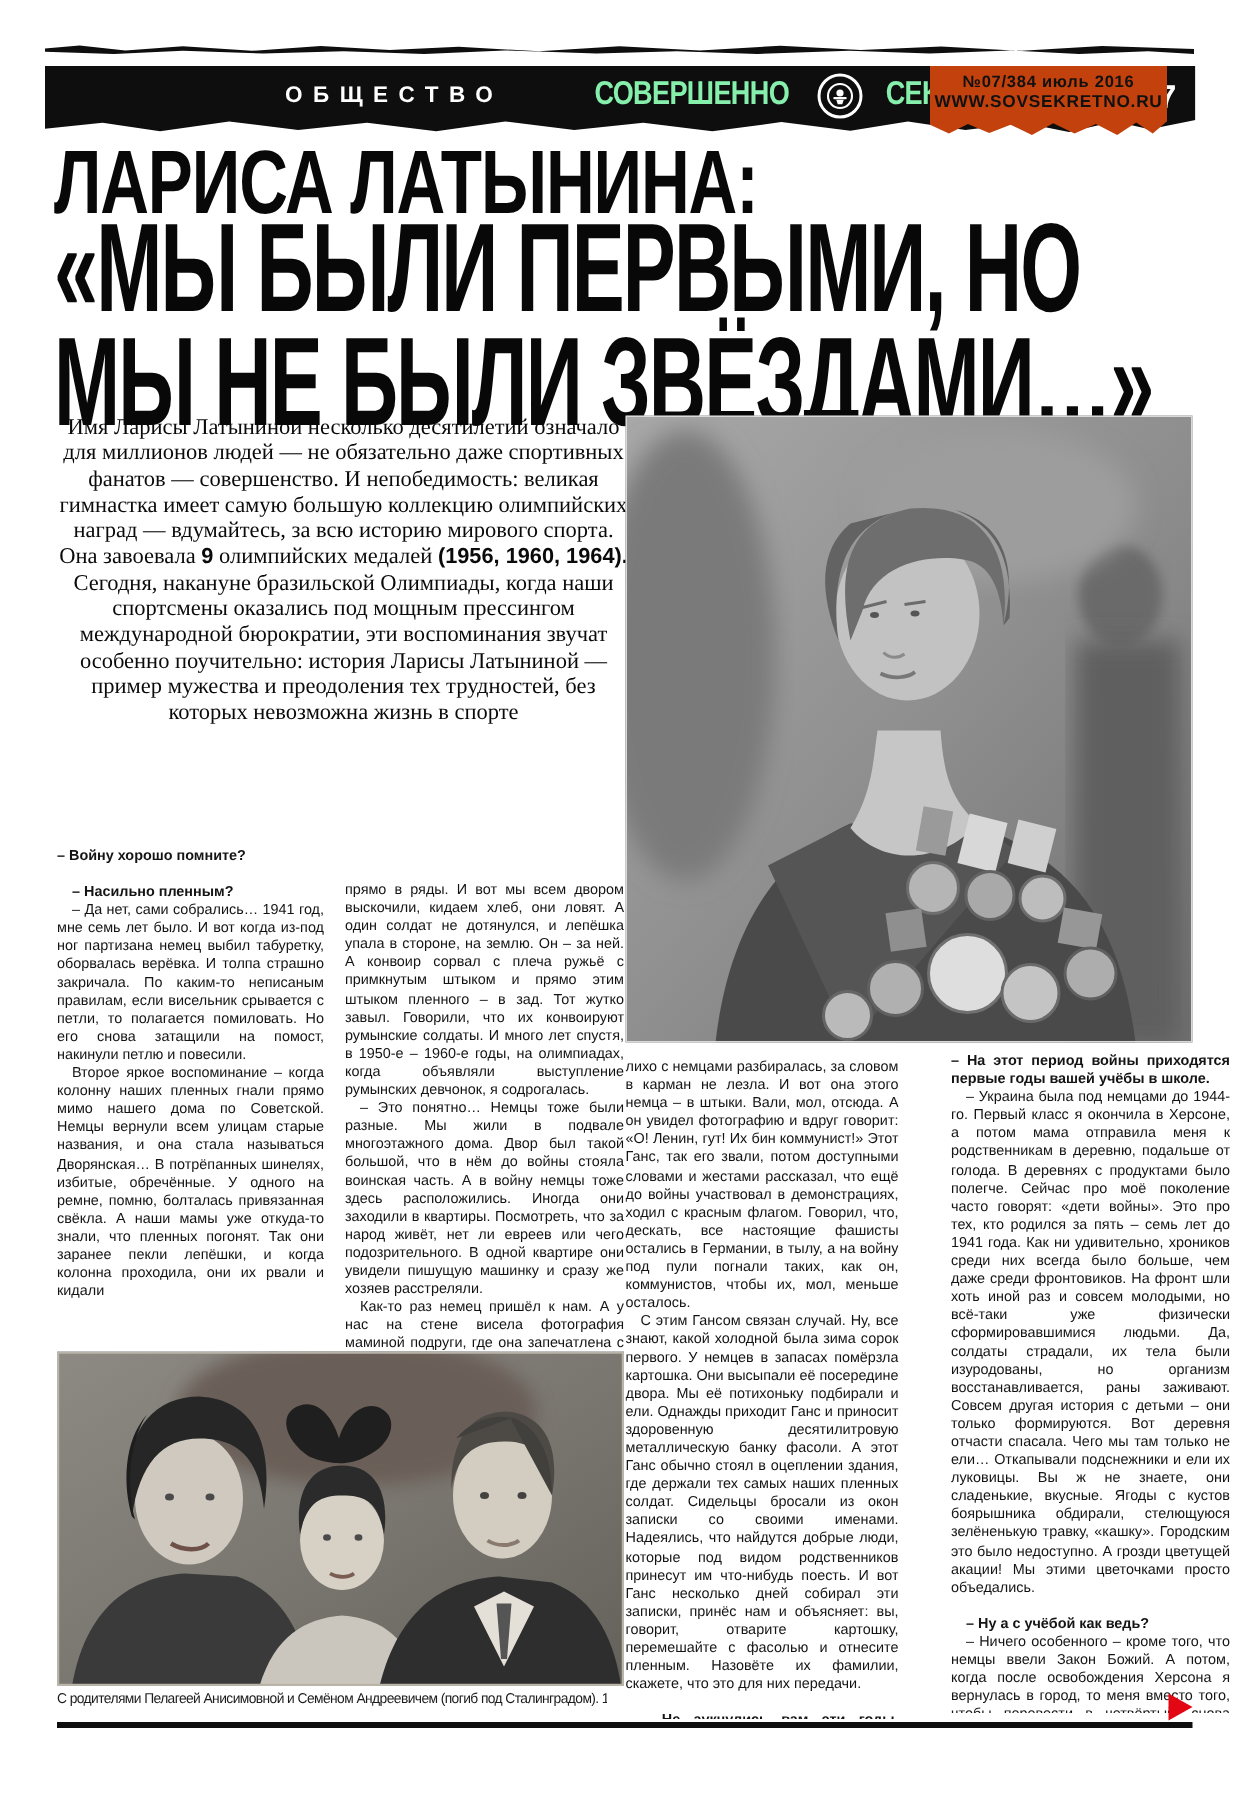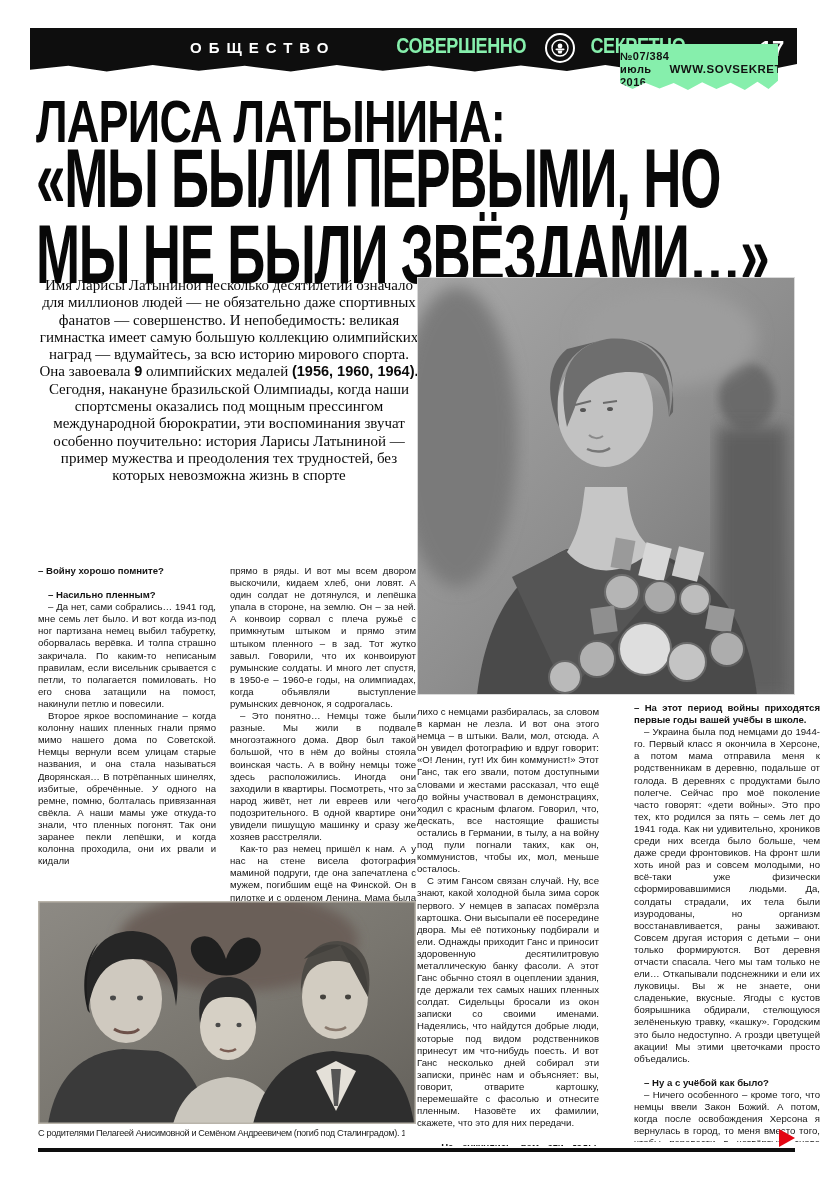--- a/index.html
+++ b/index.html
@@ -1,32 +1,32 @@
 <!DOCTYPE html>
 <html lang="ru"><head>
 <meta charset="utf-8">
 <style>
   html,body{margin:0;padding:0;background:#e8e8e4;}
   .page{position:relative;width:826px;height:1200px;background:#ffffff;margin:0 auto;overflow:hidden;
         font-family:"Liberation Sans",sans-serif;color:#111;}
   
   .torn-strip{position:absolute;left:30px;top:30px;width:766px;height:6px;background:#0e0e0e;
     clip-path:polygon(0 40%,3% 5%,7% 60%,12% 15%,18% 65%,24% 10%,30% 55%,36% 20%,43% 70%,50% 15%,57% 60%,64% 8%,71% 55%,78% 18%,85% 65%,92% 12%,100% 45%,100% 100%,96% 70%,90% 100%,84% 60%,77% 95%,70% 65%,62% 100%,55% 70%,48% 95%,40% 60%,33% 100%,26% 70%,19% 95%,12% 65%,6% 100%,0 75%);}
-  .topbar{position:absolute;left:30px;top:28px;width:767px;height:44px;background:#0e0e0e;
+  .topbar{position:absolute;left:30px;top:44px;width:767px;height:44px;background:#0e0e0e;
     clip-path:polygon(0 0,100% 0,100% 82%,96% 96%,93% 84%,89% 100%,85% 86%,80% 97%,75% 84%,70% 98%,64% 85%,58% 99%,52% 86%,46% 97%,40% 84%,34% 99%,28% 86%,22% 97%,16% 84%,10% 99%,5% 86%,0 95%);}
   .section-label{position:absolute;left:160px;top:11px;color:#fff;font-size:15px;font-weight:bold;
     letter-spacing:7px;}
   .logo{position:absolute;left:352px;top:5px;display:flex;align-items:flex-start;gap:5px;color:#86efac;}
   .logo .word{font-size:22px;font-weight:bold;letter-spacing:-0.5px;transform:scaleX(0.82);transform-origin:center;}
   .emblem{width:26px;height:26px;border-radius:50%;border:2px solid #fff;background:#0e0e0e;
     display:flex;align-items:center;justify-content:center;flex:0 0 auto;}
   .emblem svg{display:block;}
-  .issue-box{position:absolute;right:48px;top:0;width:158px;height:46px;background:#86efac;
+  .issue-box{position:absolute;right:48px;top:0;width:158px;height:46px;background:#c2410c;
     clip-path:polygon(0 0,100% 0,100% 80%,94% 98%,87% 82%,79% 100%,70% 84%,61% 98%,52% 83%,43% 100%,34% 85%,25% 97%,16% 84%,8% 98%,0 85%);
-    display:flex;flex-direction:row;align-items:center;justify-content:flex-start;padding-top:5px;box-sizing:border-box;}
+    display:flex;flex-direction:column;align-items:center;justify-content:flex-start;padding-top:5px;box-sizing:border-box;}
   .issue-line{font-size:11px;font-weight:bold;color:#111;line-height:13px;letter-spacing:0.5px;}
   .site-line{font-size:11.5px;font-weight:bold;color:#111;line-height:13px;letter-spacing:0.5px;text-align:right;}
   .pagenum{position:absolute;right:6px;top:8px;width:38px;text-align:center;color:#fff;
     font-size:22px;font-weight:bold;}
   
   .kicker{position:absolute;left:36px;top:92px;font-size:60px;font-weight:bold;line-height:1;
     letter-spacing:-1px;transform:scaleX(0.75);transform-origin:0 0;white-space:nowrap;color:#080808;}
   .headline{position:absolute;left:36px;top:140px;font-size:84px;font-weight:bold;line-height:76px;
     letter-spacing:-2px;transform:scaleX(0.63);transform-origin:0 0;white-space:nowrap;color:#080808;}
   
@@ -36,21 +36,21 @@
   
   .photo{position:absolute;overflow:hidden;background:#9a9a9a;}
   .photo1{left:417px;top:277px;width:378px;height:418px;}
   .photo2{left:38px;top:901px;width:378px;height:223px;}
   .caption{position:absolute;left:38px;top:1127px;width:378px;font-size:9.5px;line-height:12px;
     color:#1c1c1c;letter-spacing:-0.4px;transform:scaleX(0.97);transform-origin:0 0;white-space:nowrap;overflow:hidden;}
   
   .col{position:absolute;overflow:hidden;font-size:9.6px;line-height:12.1px;text-align:justify;
     color:#141414;hyphens:auto;-webkit-hyphens:auto;}
   .col1{left:38px;top:565px;width:178px;height:336px;}
-  .col2{left:230px;top:565px;width:186px;height:336px;}
+  .col2{left:230px;top:588px;width:186px;height:336px;}
   .col3{left:417px;top:706px;width:182px;height:440px;}
   .col4{left:634px;top:702px;width:186px;height:440px;}
   .col p{margin:0;text-indent:10px;}
   .col p.ni{text-indent:0;}
   .col p.q{font-weight:bold;margin-top:12px;}
   .col p.q:first-child{margin-top:0;}
   
   .bottom-rule{position:absolute;left:38px;top:1148px;width:757px;height:4px;background:#0e0e0e;}
   .cont-arrow{position:absolute;left:779px;top:1129px;width:0;height:0;
     border-left:16px solid #e30613;border-top:9px solid transparent;border-bottom:9px solid transparent;}
@@ -157,21 +157,21 @@
       <p class="">Как-то раз немец пришёл к нам. А у нас на стене висела фотография маминой подруги, где она запечатлена с мужем, погибшим ещё на Финской. Он в пилотке и с орденом Ленина. Мама была не робкого десятка. Она</p>
     </div>
   <div class="col col3">
       <p class="ni">лихо с немцами разбиралась, за словом в карман не лезла. И вот она этого немца – в штыки. Вали, мол, отсюда. А он увидел фотографию и вдруг говорит: «О! Ленин, гут! Их бин коммунист!» Этот Ганс, так его звали, потом доступными словами и жестами рассказал, что ещё до войны участвовал в демонстрациях, ходил с красным флагом. Говорил, что, дескать, все настоящие фашисты остались в Германии, в тылу, а на войну под пули погнали таких, как он, коммунистов, чтобы их, мол, меньше осталось.</p>
       <p class="">С этим Гансом связан случай. Ну, все знают, какой холодной была зима сорок первого. У немцев в запасах помёрзла картошка. Они высыпали её посередине двора. Мы её потихоньку подбирали и ели. Однажды приходит Ганс и приносит здоровенную десятилитровую металлическую банку фасоли. А этот Ганс обычно стоял в оцеплении здания, где держали тех самых наших пленных солдат. Сидельцы бросали из окон записки со своими именами. Надеялись, что найдутся добрые люди, которые под видом родственников принесут им что-нибудь поесть. И вот Ганс несколько дней собирал эти записки, принёс нам и объясняет: вы, говорит, отварите картошку, перемешайте с фасолью и отнесите пленным. Назовёте их фамилии, скажете, что это для них передачи.</p>
       <p class="q ">– Не аукнулись вам эти годы, проведённые в оккупации? В анкетах ведь даже графа была соответствующая.</p>
     </div>
   <div class="col col4">
       <p class="q ni">– На этот период войны приходятся первые годы вашей учёбы в школе.</p>
       <p class="">– Украина была под немцами до 1944-го. Первый класс я окончила в Херсоне, а потом мама отправила меня к родственникам в деревню, подальше от голода. В деревнях с продуктами было полегче. Сейчас про моё поколение часто говорят: «дети войны». Это про тех, кто родился за пять – семь лет до 1941 года. Как ни удивительно, хроников среди них всегда было больше, чем даже среди фронтовиков. На фронт шли хоть иной раз и совсем молодыми, но всё-таки уже физически сформировавшимися людьми. Да, солдаты страдали, их тела были изуродованы, но организм восстанавливается, раны заживают. Совсем другая история с детьми – они только формируются. Вот деревня отчасти спасала. Чего мы там только не ели… Откапывали подснежники и ели их луковицы. Вы ж не знаете, они сладенькие, вкусные. Ягоды с кустов боярышника обдирали, стелющуюся зелёненькую травку, «кашку». Городским это было недоступно. А грозди цветущей акации! Мы этими цветочками просто объедались.</p>
-      <p class="q ">– Ну а с учёбой как было?</p>
+      <p class="q ">– Ну а с учёбой как ведь?</p>
       <p class="">– Ничего особенного – кроме того, что немцы ввели Закон Божий. А потом, когда после освобождения Херсона я вернулась в город, то меня вместо того, чтобы перевести в четвёртый, снова отправили во второй класс. Не было доверия к знаниям, полученным под немцами.</p>
     </div>
 
   <div class="photo photo2">
     <svg width="378" height="223" viewBox="0 0 378 223">
       <defs>
         <linearGradient id="bg2" x1="0" y1="0" x2="1" y2="1">
           <stop offset="0" stop-color="#8d8a84"></stop>
             <stop offset="0.55" stop-color="#79766f"></stop>
             <stop offset="1" stop-color="#64615b"></stop>

